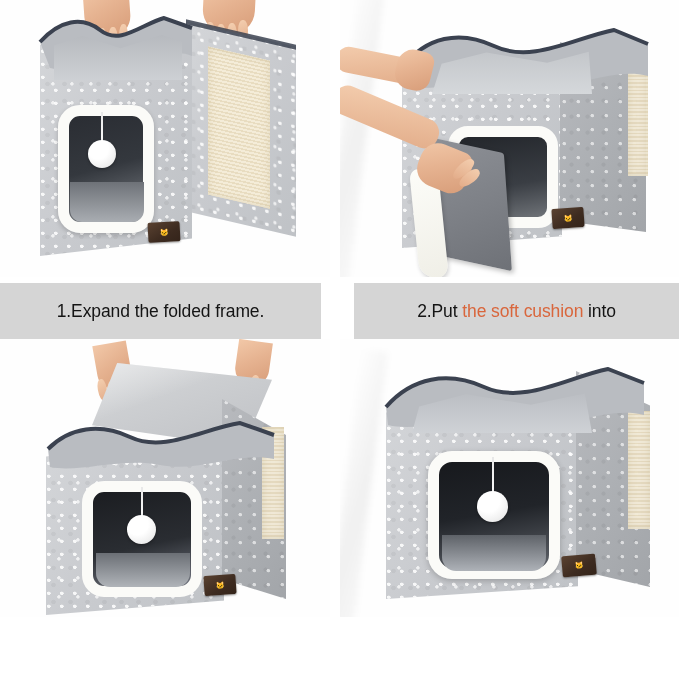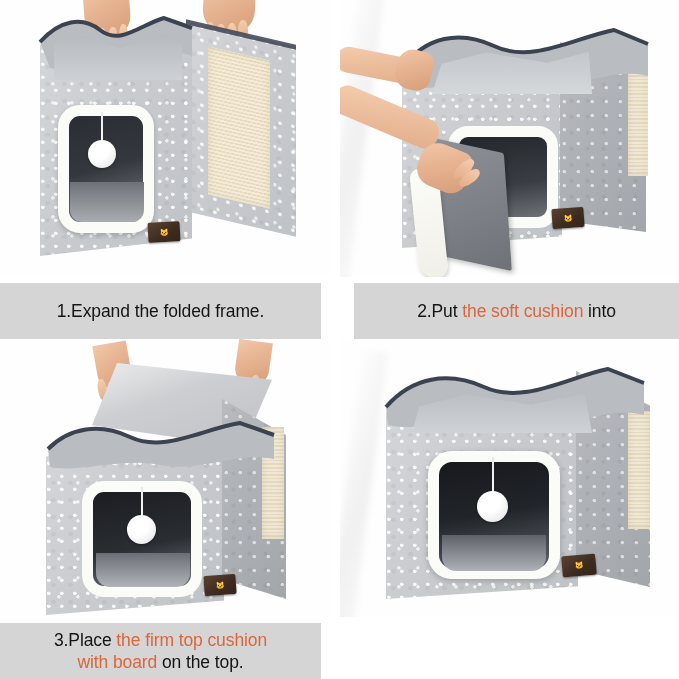--- a/index.html
+++ b/index.html
@@ -238,26 +238,20 @@
                     background:linear-gradient(180deg,#6b6f75,#b0b4b9);"></div>
 
         <div class="pomstring" style="left:141px;top:148px;height:32px;"></div>
         <div class="pompom" style="left:127px;top:176px;width:29px;height:29px;"></div>
 
         <div class="tag" style="left:204px;top:236px;width:32px;height:20px;transform:rotate(-4deg);">
           <span class="glyph">🐱</span>
         </div>
       </div>
 
-      <div class="caption">
-        <p>
-          <span>3.</span><span>Place </span><span class="hl">the firm top cushion</span><br>
-          <span class="hl">with board</span><span> on the top.</span>
-        </p>
-      </div>
     </div>
 
     <div class="cell c4">
       <div class="photo">
         <div class="diagshadow" style="top:10px;left:-4px;height:420px;"></div>
 
         <div class="plush-lt" style="position:absolute;left:46px;top:48px;width:192px;height:212px;
                     clip-path:polygon(0 12%,100% 0,100% 94%,0 100%);"></div>
         <div class="plush-md" style="position:absolute;left:236px;top:32px;width:74px;height:216px;
                     clip-path:polygon(0 0,100% 16%,100% 100%,0 92%);"></div>

